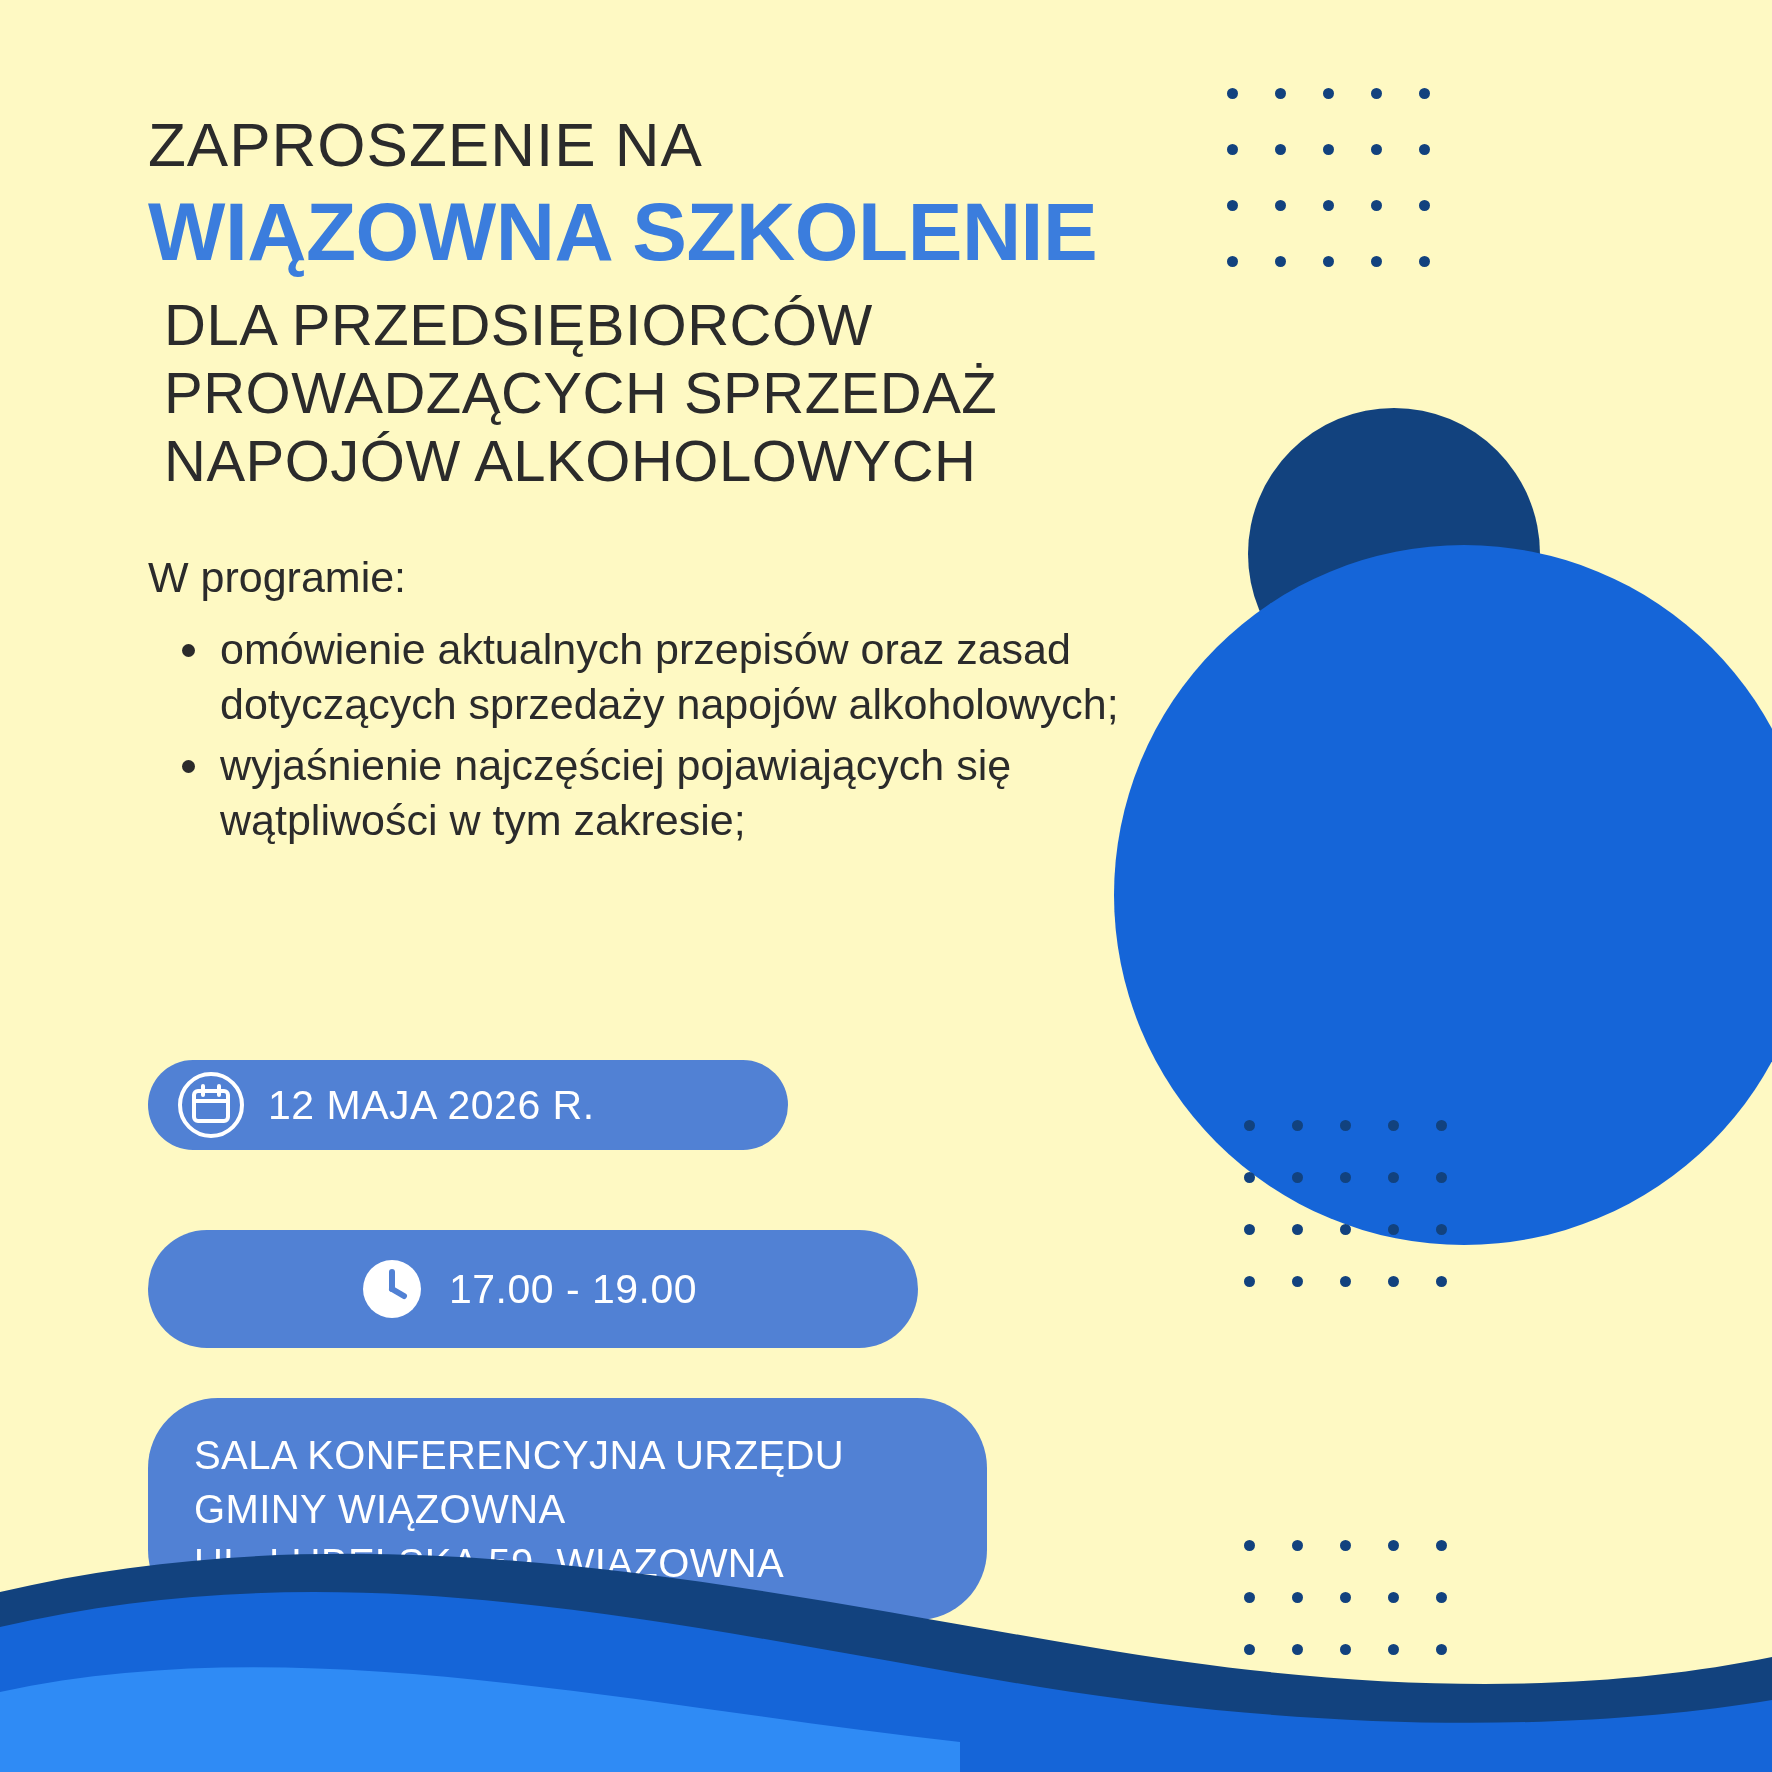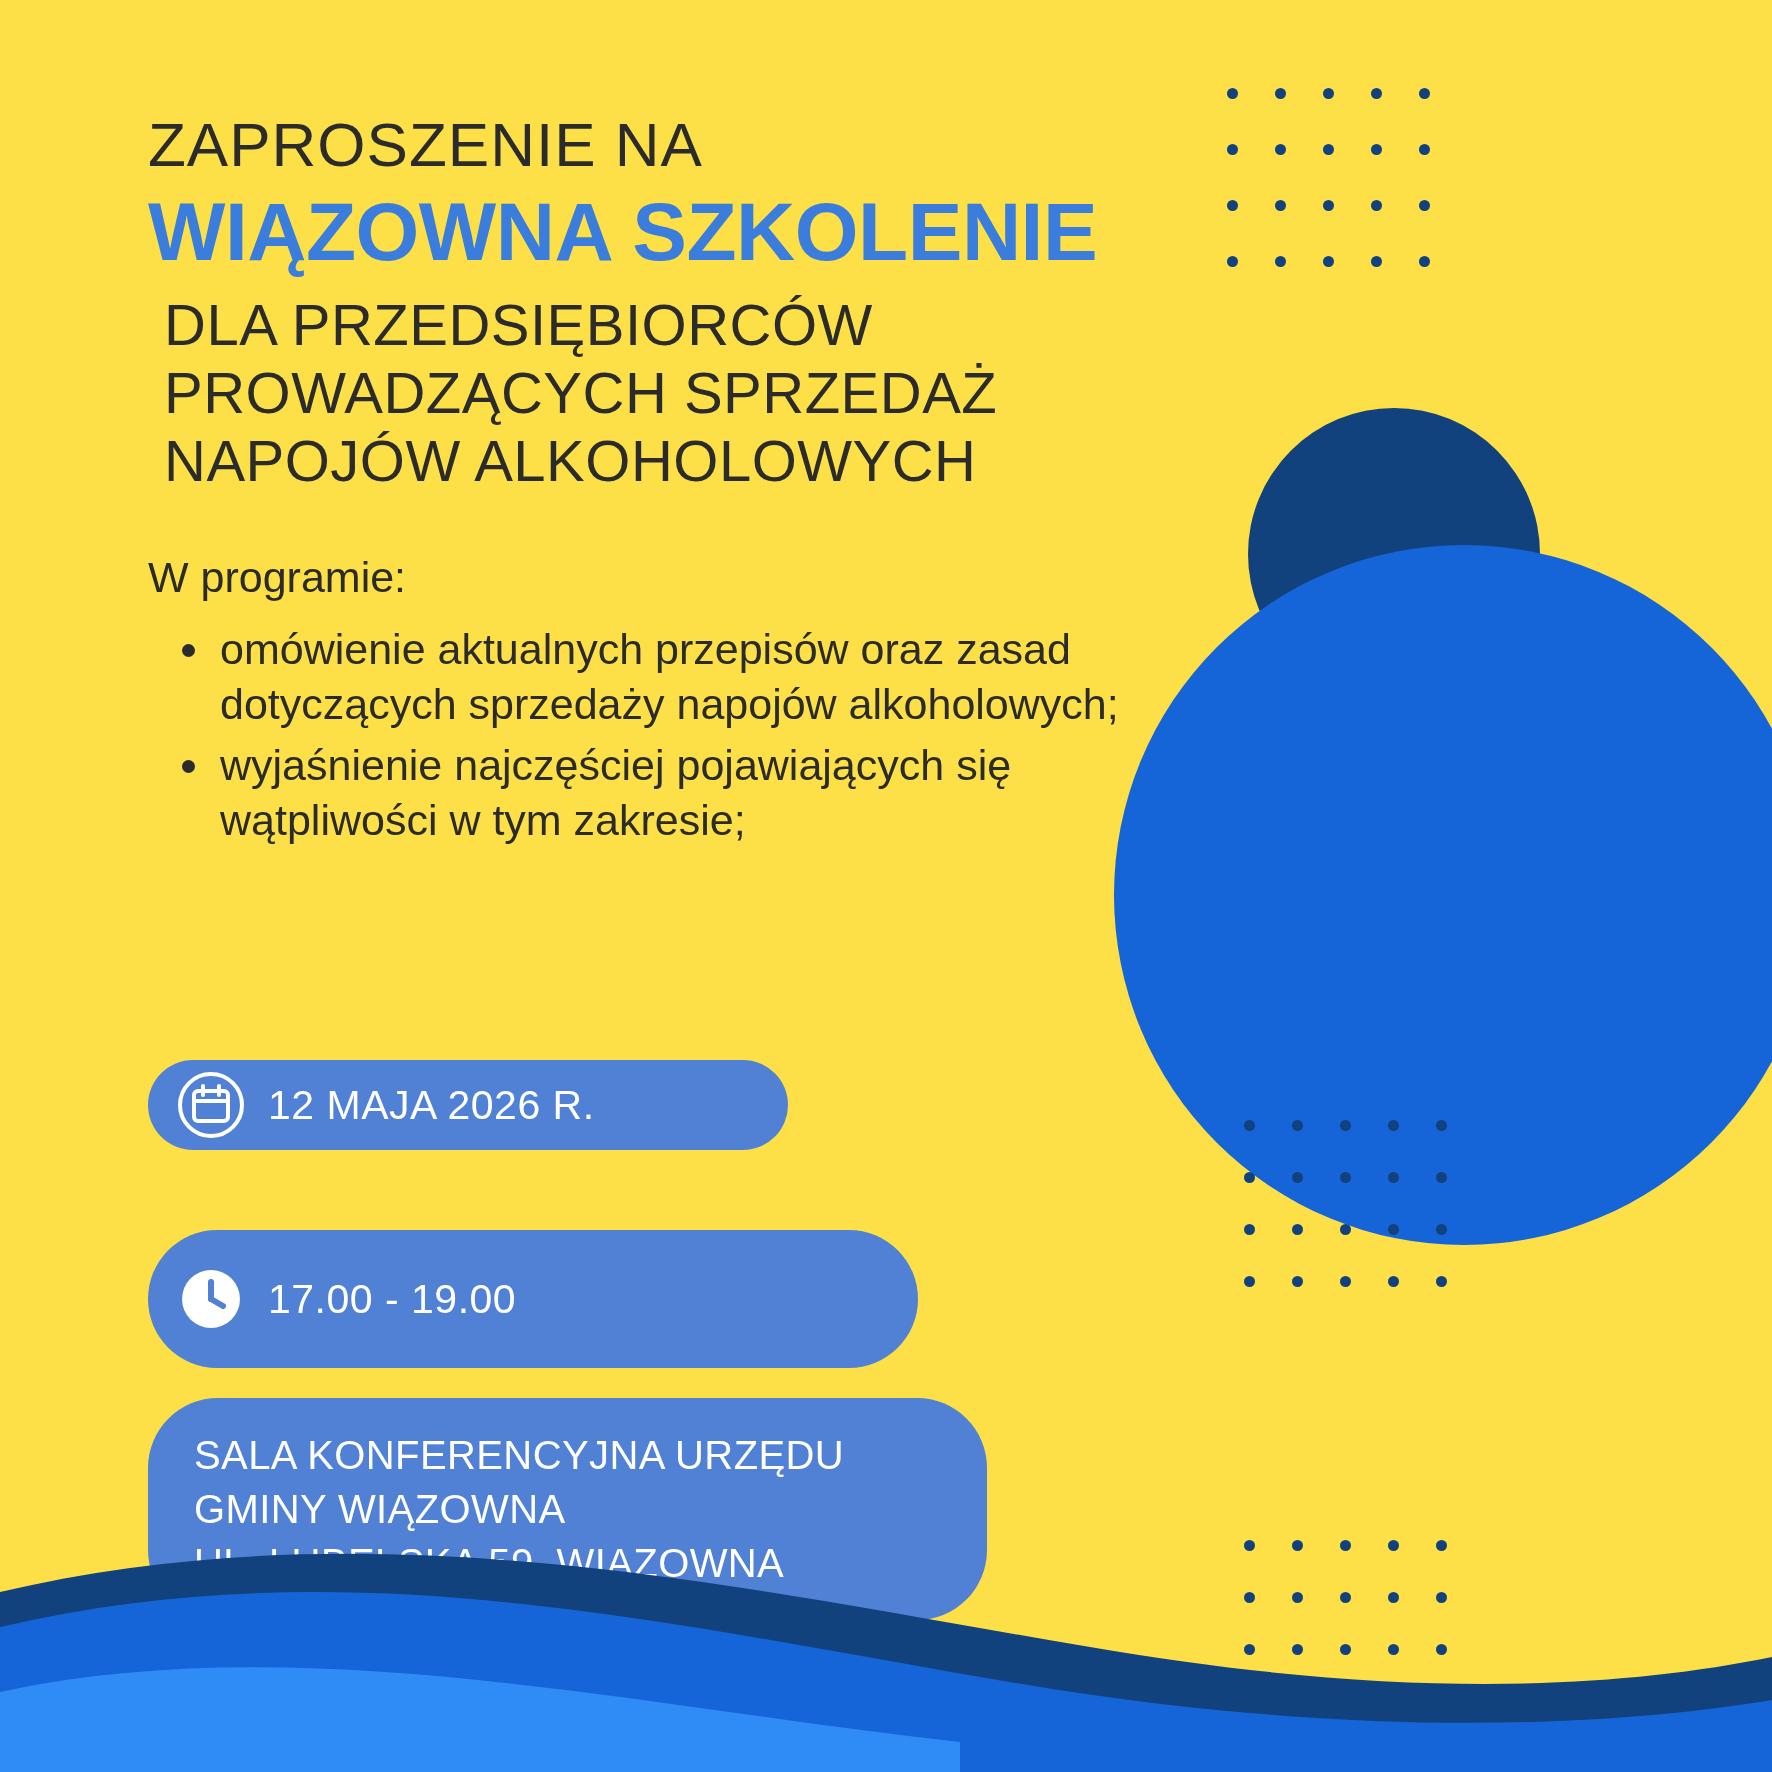--- a/index.html
+++ b/index.html
@@ -12,21 +12,21 @@
     height: 1772px;
     overflow: hidden;
     font-family: "Liberation Sans", sans-serif;
     color: #262626;
     position: relative;
   }
 
   .poster {
     position: absolute;
     inset: 0;
-    background: #fde047;
+    background: #fef9c3;
     overflow: hidden;
   }
 
   
   .circle-dark {
     position: absolute;
     width: 292px;
     height: 292px;
     border-radius: 50%;
     background: #12427e;
@@ -176,21 +176,22 @@
   .pill-date {
     left: 148px;
     top: 1060px;
     width: 640px;
     height: 90px;
   }
   .pill-time {
     left: 148px;
     top: 1230px;
     width: 770px;
-    height: 138px;
+    height: 118px;
+    justify-content: center;
   }
   .pill-place {
     left: 148px;
     top: 1398px;
     width: 839px;
     height: 222px;
     align-items: center;
     border-radius: 70px;
   }
   .pill-place .place-text {

